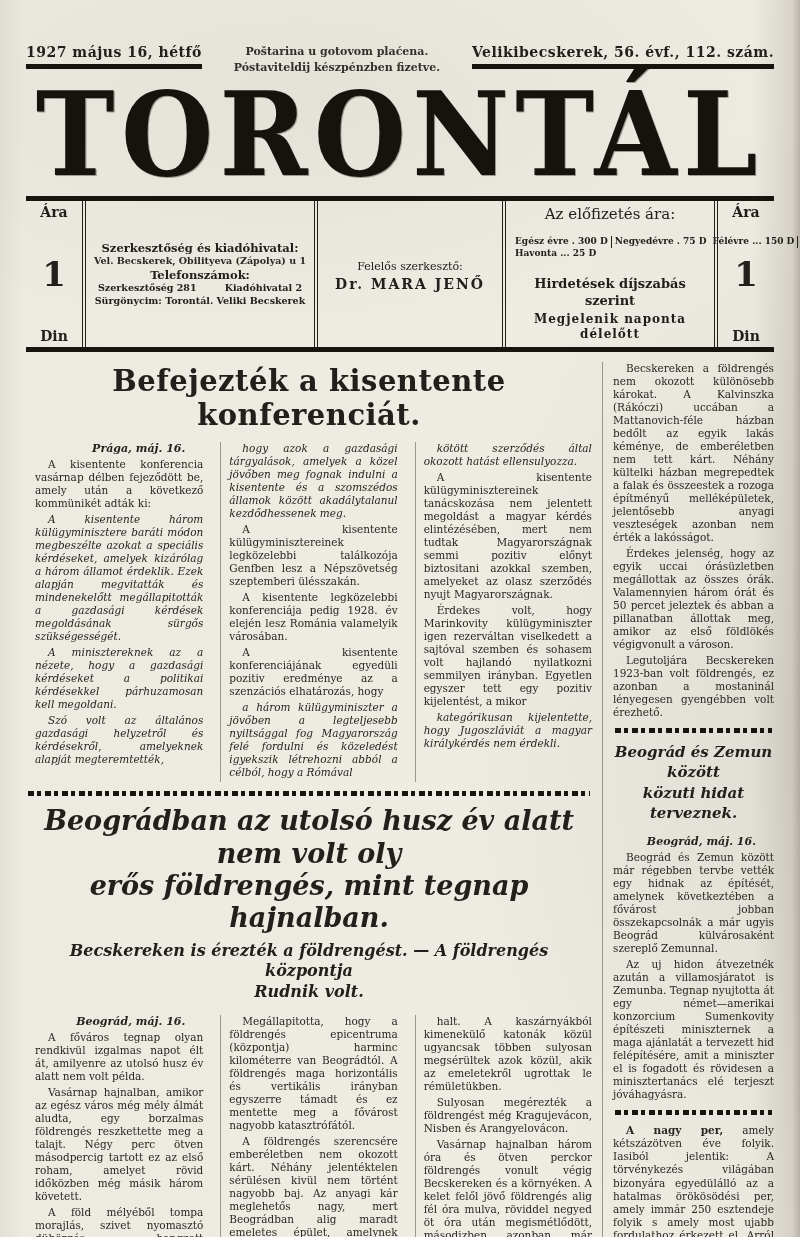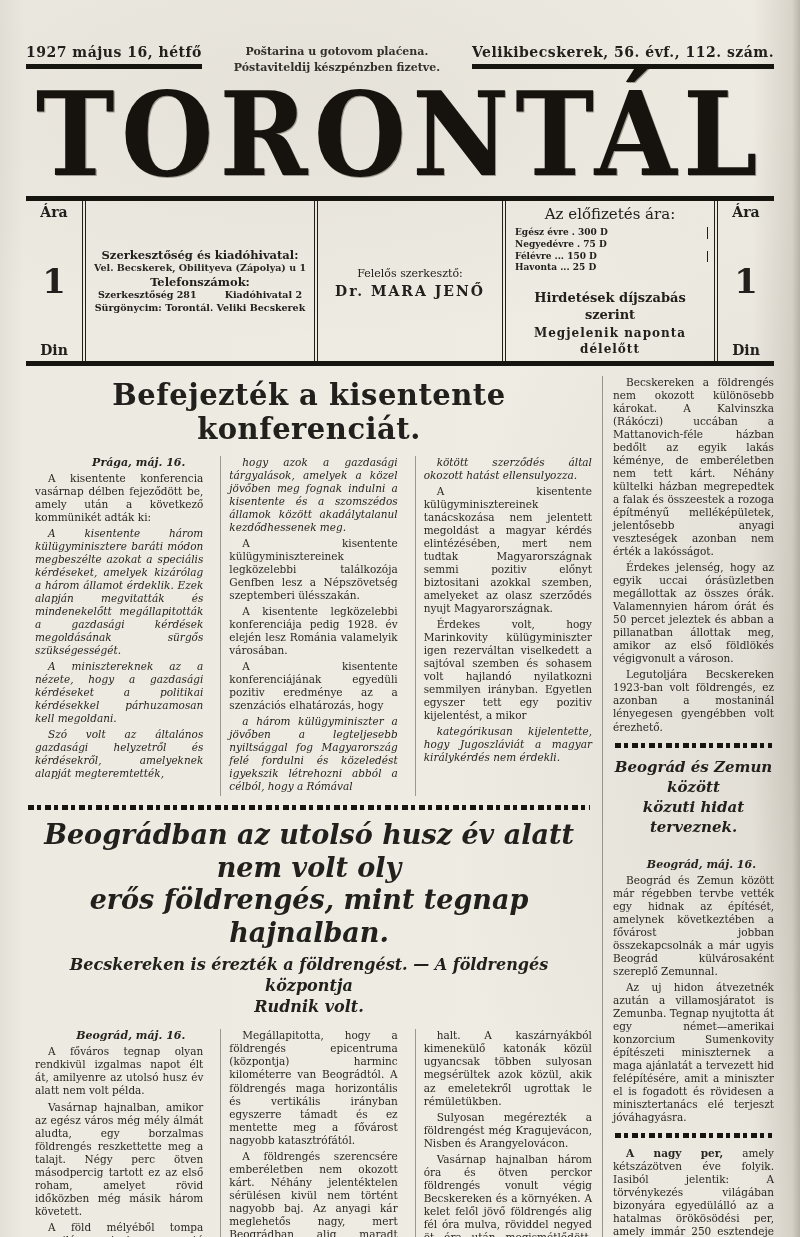--- a/index.html
+++ b/index.html
@@ -44,21 +44,21 @@
   .office-cell .l2{font-weight:bold;font-size:9.5px;color:#2b2823;}
   .office-cell .l3{font-weight:bold;font-size:11.5px;margin-top:1px;}
   .office-cell .l4{display:flex;justify-content:space-between;font-weight:bold;font-size:9.5px;padding:0 6px;}
   .office-cell .l5{font-weight:bold;font-size:9.5px;margin-top:1px;}
   .center-cell{flex:1;text-align:center;}
   .center-cell .subtitle{font-weight:bold;font-size:15.5px;letter-spacing:1px;}
   .center-cell .ed-label{font-weight:normal;font-size:11px;margin-top:5px;}
   .center-cell .ed-name{font-weight:bold;font-size:14px;letter-spacing:2px;margin-top:3px;}
   .subs-cell{width:196px;text-align:center;line-height:1.3;}
   .subs-cell .s-title{font-weight:normal;font-size:15px;}
-  .subs-grid{display:grid;grid-template-columns:1fr;font-weight:bold;font-size:9px;margin-top:3px;}
+  .subs-grid{display:grid;grid-template-columns:1fr 1fr 1fr;font-weight:bold;font-size:9px;margin-top:12px;}
   .subs-grid span{padding:0 3px;white-space:nowrap;}
   .subs-grid .colL{border-right:1px solid #23201a;text-align:left;}
   .subs-grid .colR{text-align:left;}
   .subs-cell .s-ads{font-weight:bold;font-size:13px;margin-top:16px;}
   .subs-cell .s-appears{font-weight:bold;font-size:12px;letter-spacing:1px;margin-top:2px;}
 
   
   .main{display:flex;margin-top:10px;}
   .left-zone{width:566px;}
   .sidebar{flex:1;margin-left:10px;padding-left:10px;border-left:1px solid #97948a;}
@@ -80,21 +80,21 @@
   .dot-divider{height:5px;margin:9px 2px 9px 2px;
     background-image:repeating-linear-gradient(90deg,
       #17150f 0 6px, transparent 6px 9px, #17150f 9px 13px, transparent 13px 17px);}
 
   .headline2{font-weight:bold;font-style:italic;font-size:27px;text-align:center;
     line-height:1.2;margin:4px 0 6px 0;}
   .subhead2{font-weight:bold;font-style:italic;font-size:16px;text-align:center;
     line-height:1.3;margin:0 0 12px 0;}
 
   .sb-head{font-weight:bold;font-style:italic;font-size:15px;text-align:center;
-    line-height:1.35;margin:2px 0 20px 0;}
+    line-height:1.35;margin:2px 0 12px 0;}
   .sidebar .para{font-size:10.5px;}
 </style>
 </head>
 <body>
 
 <div class="page">
 
   <div class="topbar">
     <div class="date">1927 május 16, hétfő</div>
     <div class="postage">

